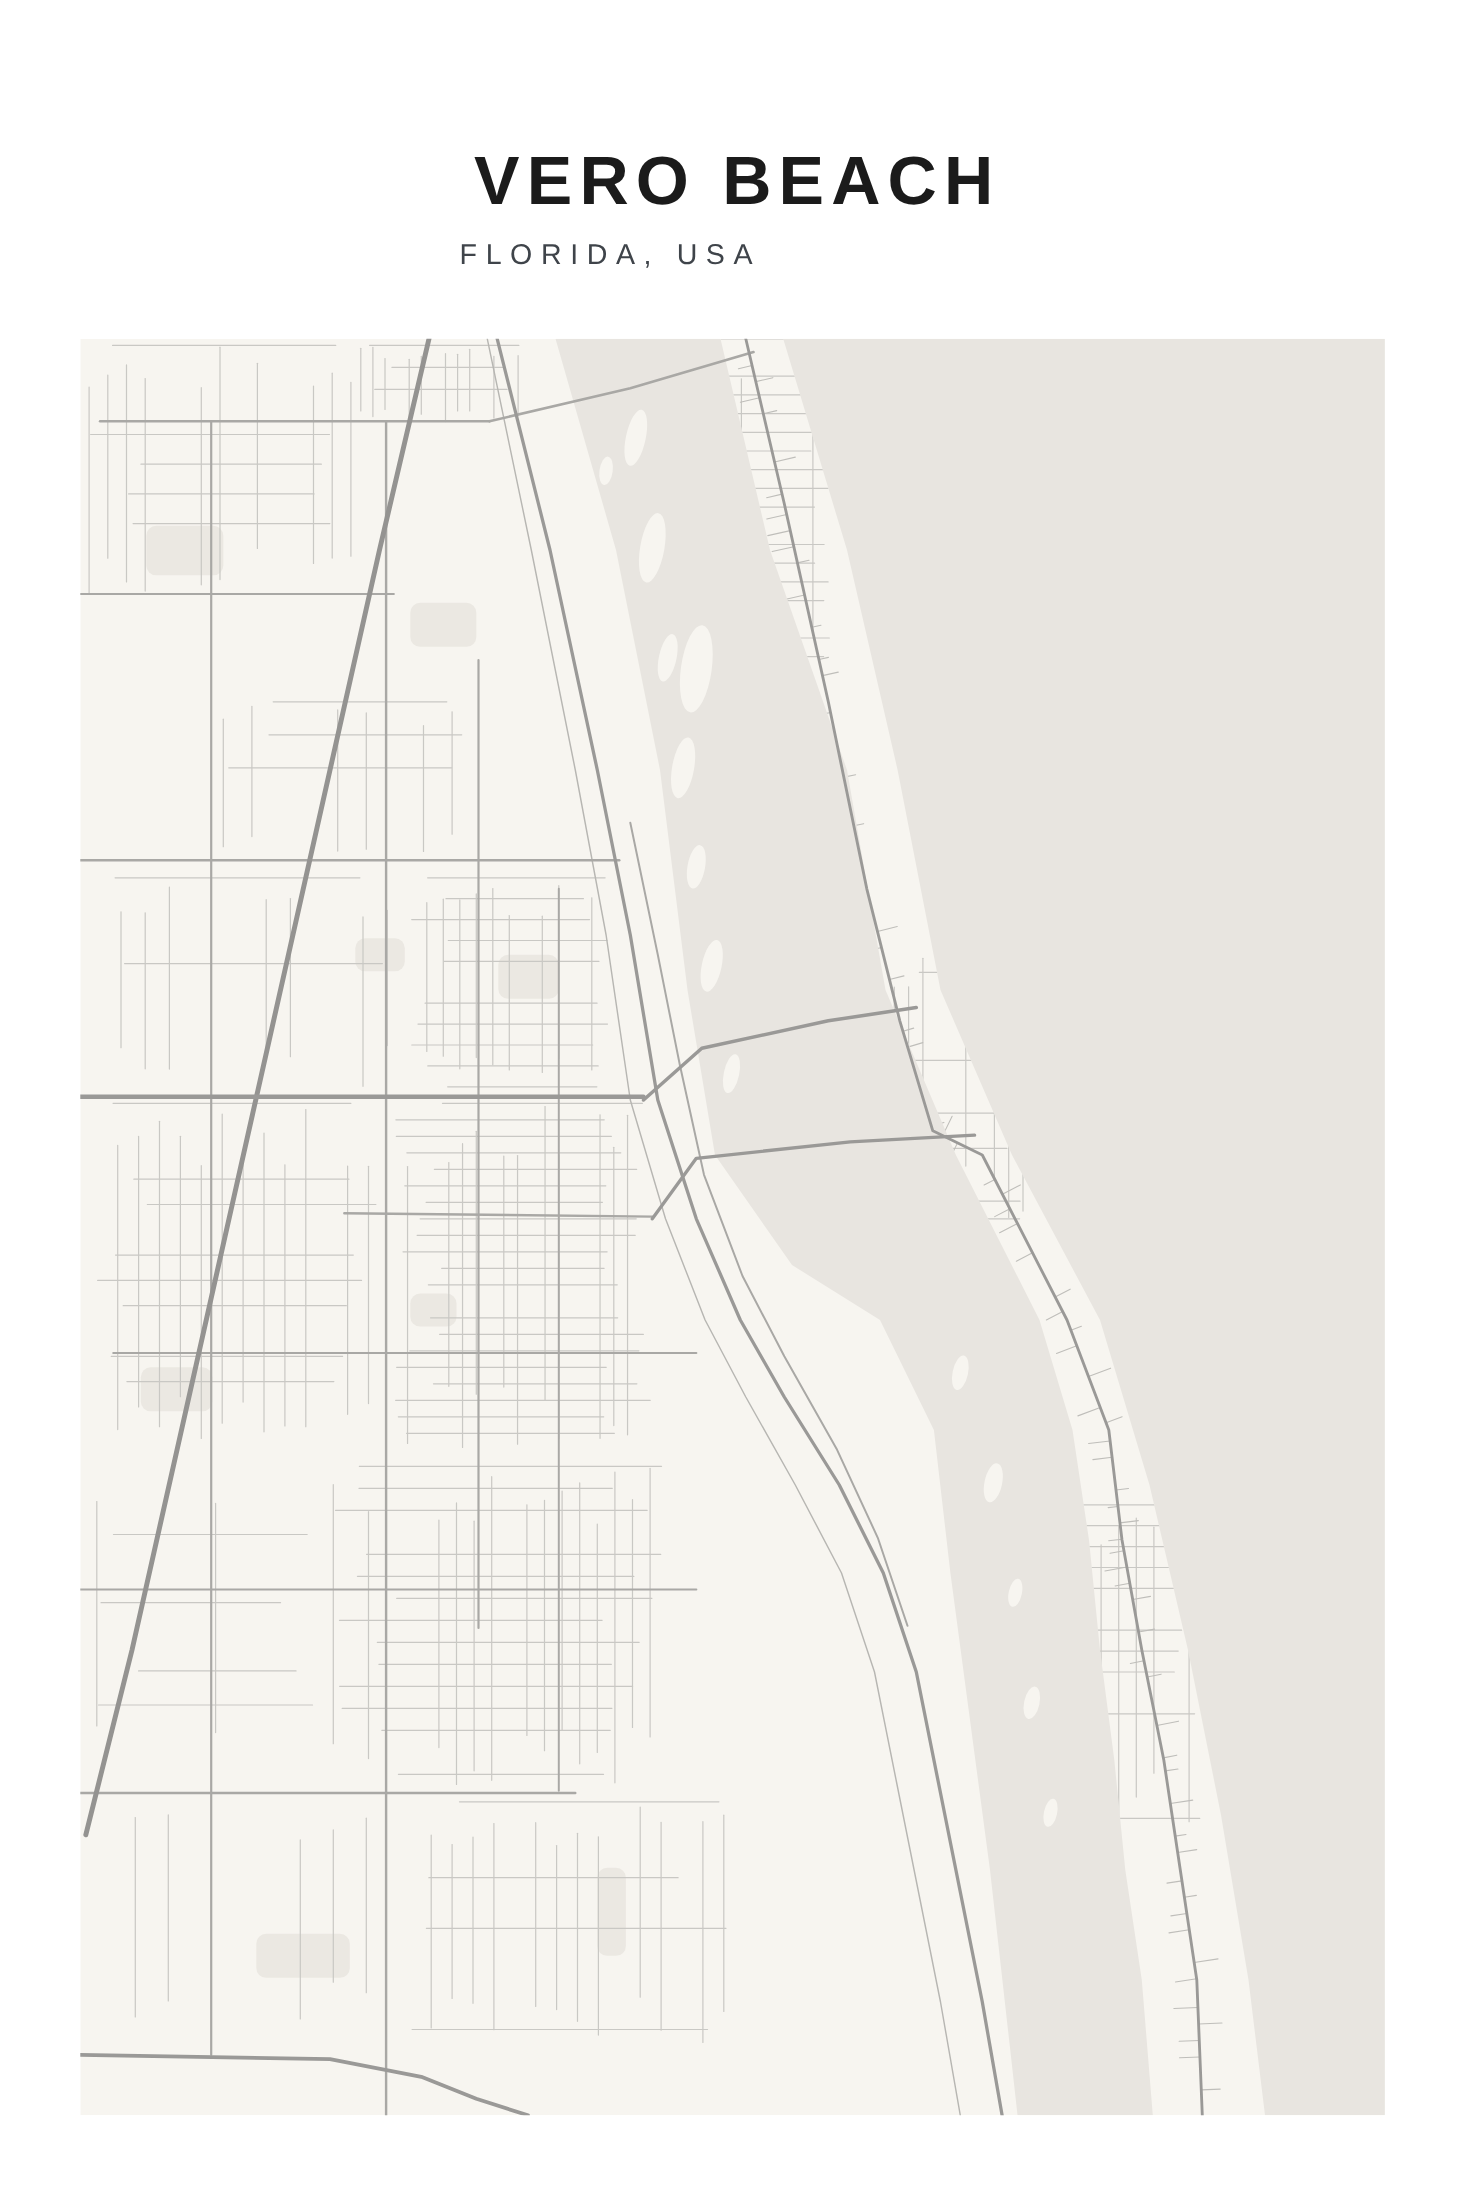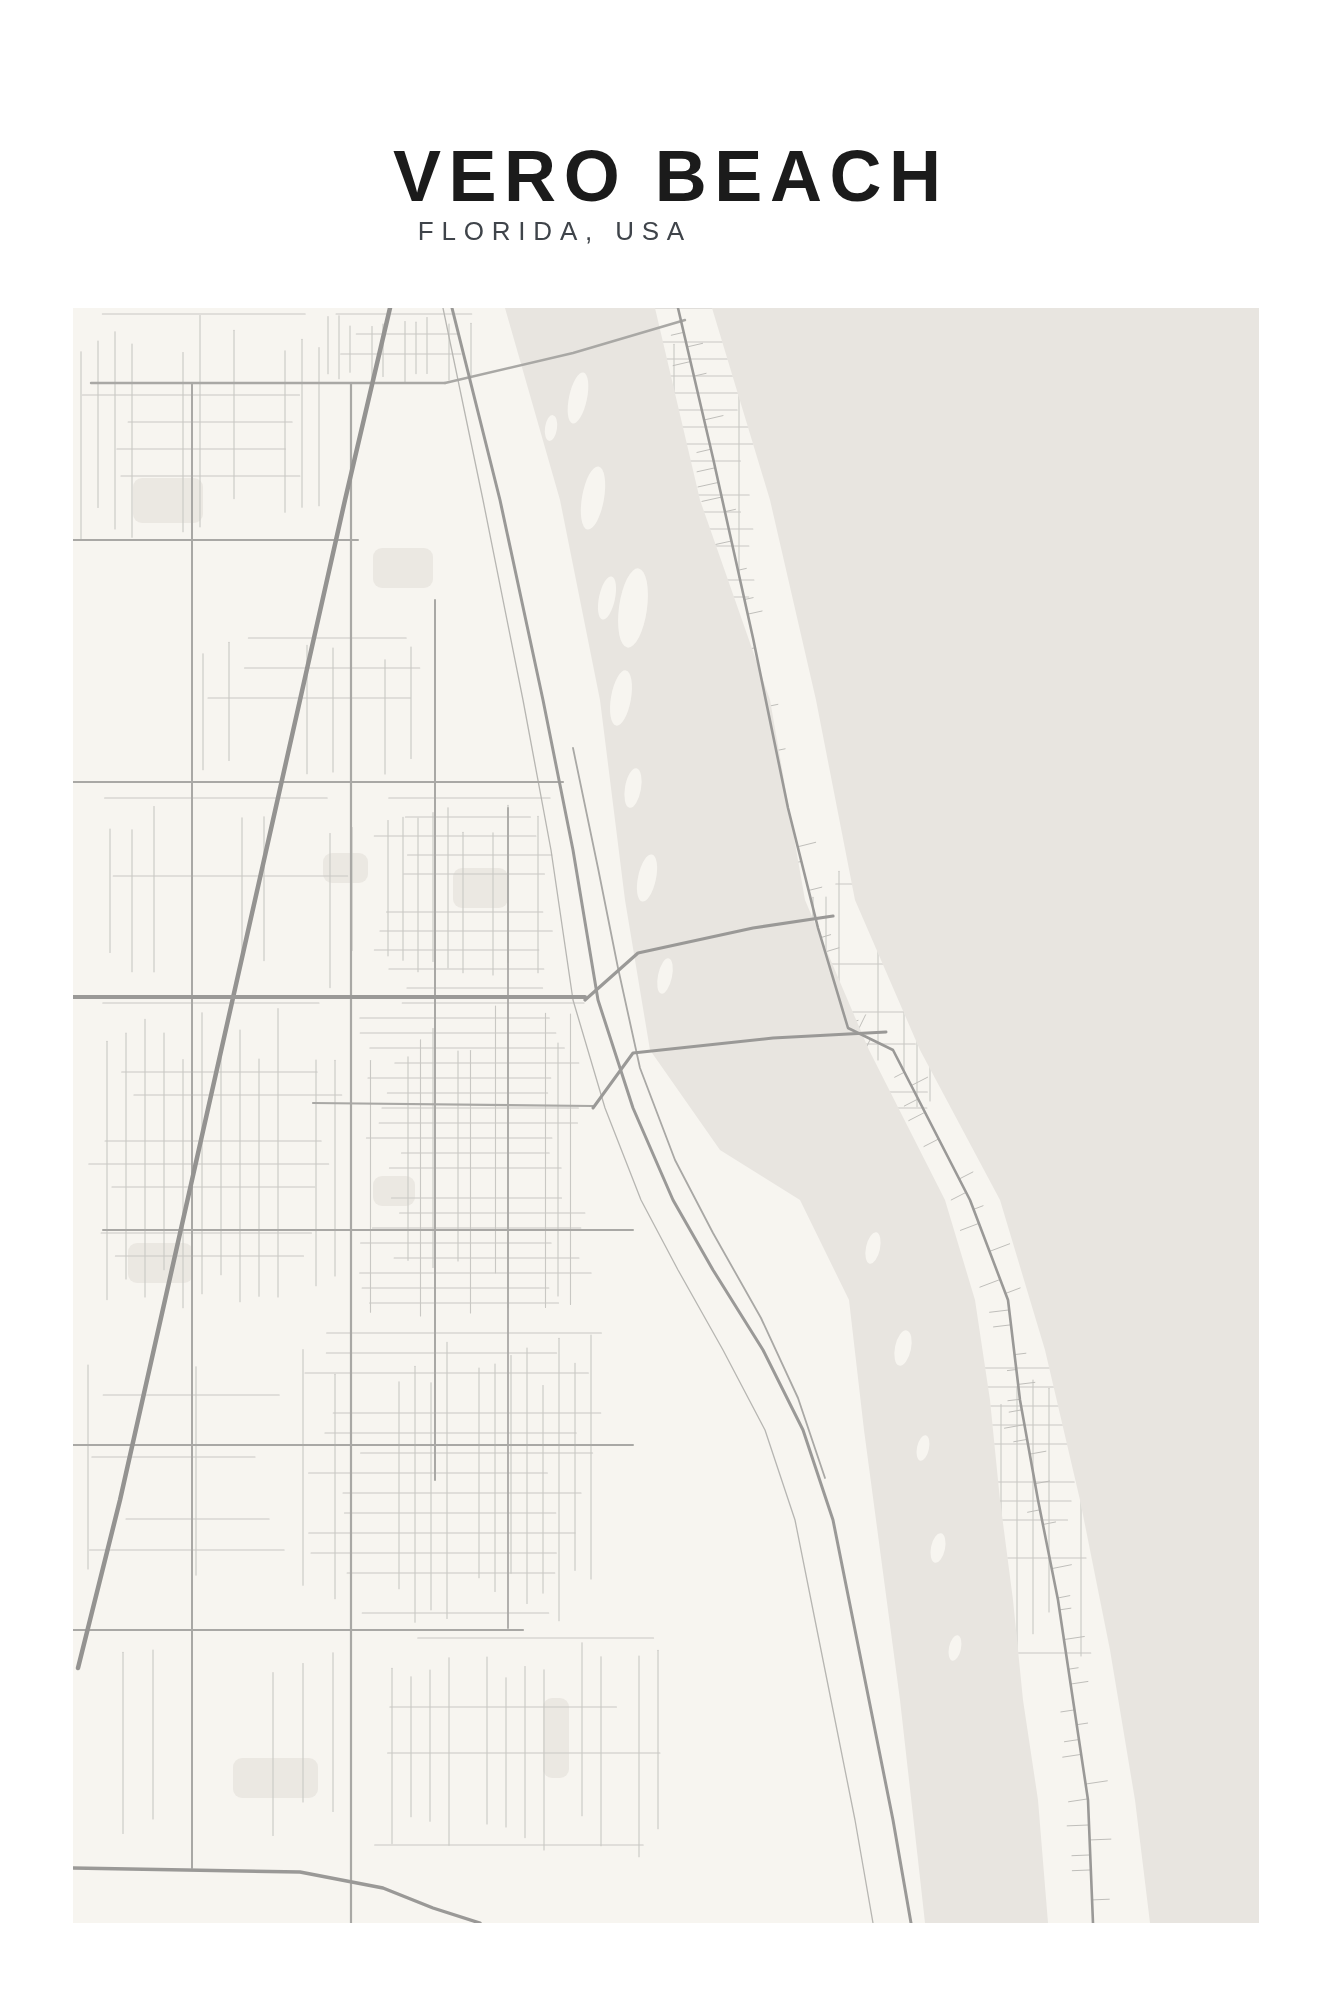--- a/index.html
+++ b/index.html
@@ -5,21 +5,21 @@
   html,body{margin:0;padding:0;}
   body{
     width:1334px;height:2000px;
     background:#ffffff;
     font-family:"Liberation Sans", sans-serif;
     position:relative;overflow:hidden;
   }
   .poster-title{
     position:absolute;top:92px;left:0;width:1334px;
     text-align:center;
-    font-size:72px;font-weight:700;line-height:1;
+    font-size:62px;font-weight:700;line-height:1;
     letter-spacing:0.105em;text-indent:0.105em;
     color:#1b1b1b;
     white-space:nowrap;
   }
   .poster-subtitle{
     position:absolute;top:218px;left:0;width:1102px;
     text-align:center;
     font-size:26px;font-weight:400;line-height:1;
     letter-spacing:0.30em;text-indent:0.30em;
     color:#3f444a;

